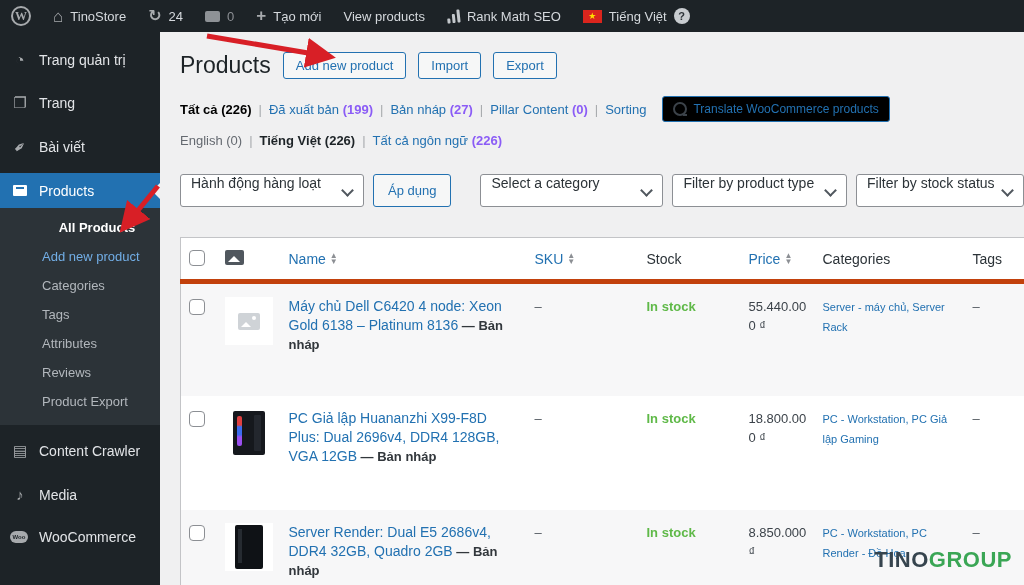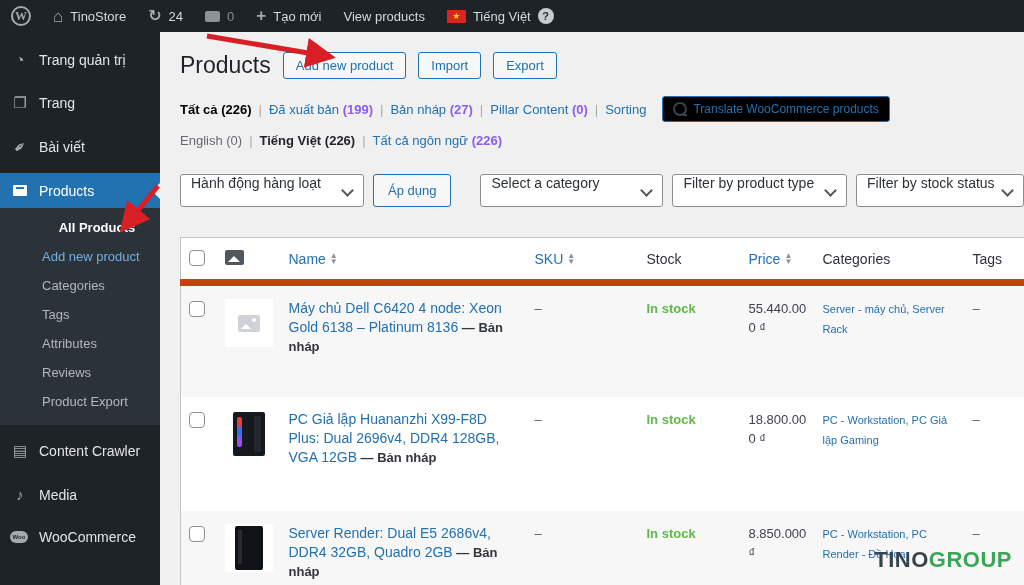--- a/index.html
+++ b/index.html
@@ -78,21 +78,21 @@
          display:flex; align-items:center; padding:0 30px 16px 10px; font-size:14px; color:#2c3338; cursor:pointer; white-space:nowrap; }
   .sel::after { content:""; position:absolute; right:11px; top:11px; width:7px; height:7px;
                 border-right:2px solid #50575e; border-bottom:2px solid #50575e; transform:rotate(45deg); }
   .sel-bulk { width:193px; } .sel-cat { width:192px; margin-left:20px; } .sel-type { width:183px; } .sel-stock { width:168px; }
   .apply-btn { height:33px; padding:0 14px; font-size:13px; }
 
   
   table.list { border-collapse:collapse; background:#fff; border:1px solid #c3c4c7; margin-top:30px;
                width:844px; table-layout:fixed; }
   table.list th { text-align:left; font-weight:400; font-size:14px; color:#2c3338; padding:10px 8px; height:42px;
-                  border-bottom:7px solid #c2410c; vertical-align:middle; }
+                  border-bottom:5px solid #c2410c; vertical-align:middle; }
   table.list td { vertical-align:top; padding:13px 8px; font-size:13px; color:#3c434a; height:114px; line-height:19px; }
   tbody tr:nth-child(odd) { background:#f7f7f8; }
   .sortable { color:#2271b1; cursor:pointer; display:inline-flex; align-items:center; gap:4px; }
   .sorters { display:inline-flex; flex-direction:column; font-size:8px; line-height:6px; color:#8c8f94; }
   input.cb { appearance:none; -webkit-appearance:none; width:16px; height:16px; border:1px solid #8c8f94;
              border-radius:4px; background:#fff; cursor:pointer; margin-top:2px; }
   .media-hdr { width:19px; height:15px; background:#50575e; border-radius:2px; position:relative; display:inline-block; }
   .media-hdr::after { content:""; position:absolute; left:3px; bottom:3px; border-left:6px solid transparent;
                       border-right:6px solid transparent; border-bottom:6px solid #fff; }
   .thumb { width:48px; height:48px; background:#fff; display:flex; align-items:center; justify-content:center; cursor:pointer; }
@@ -136,20 +136,28 @@
   <div class="tb-item">
     <span class="bubble"></span>
     <span class="dim">0</span>
   </div>
   <div class="tb-item">
     <span class="plus">+</span>
     <span>Tạo mới</span>
   </div>
   <div class="tb-item">
     <span>View products</span>
+  </div>
+  <div class="tb-item">
+    <span class="rank-bars">
+        <i style="height:5px"></i>
+        <i style="height:9px"></i>
+        <i style="height:13px"></i>
+      </span>
+    <span>Rank Math SEO</span>
   </div>
   <div class="tb-item">
     <span class="flag">★</span>
     <span>Tiếng Việt</span>
     <span class="help-circle">?</span>
   </div>
 </div>
 
 <div class="sidebar">
   <div class="menu-item" style="margin-top:10px">

